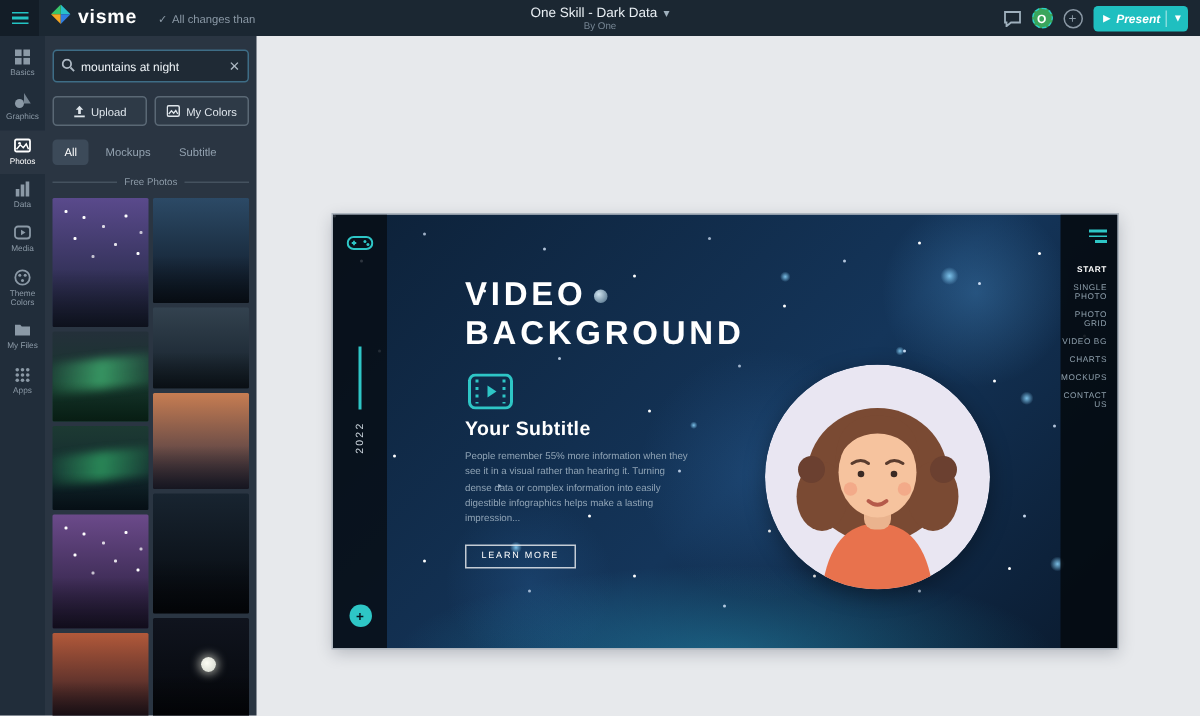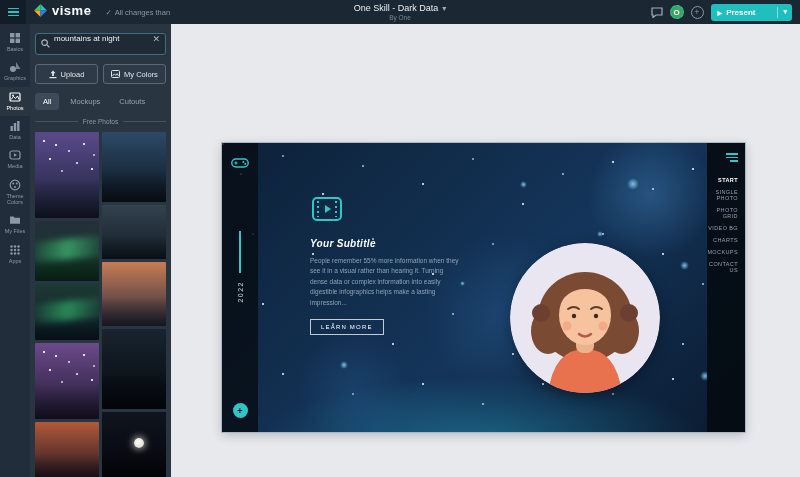--- a/index.html
+++ b/index.html
@@ -15,34 +15,34 @@
   .doc-center { position:absolute; left:0; right:0; top:0; height:24px; display:flex; flex-direction:column; align-items:center; justify-content:center; pointer-events:none; }
   .doc-title { color:#e8eef3; font-size:9px; display:flex; gap:4px; align-items:center; pointer-events:auto; cursor:pointer; }
   .doc-title .chev { color:#9fb0bd; font-size:8px; }
   .doc-author { color:#77š8795; color:#778795; font-size:6.5px; margin-top:1px; }
   .top-right { margin-left:auto; display:flex; align-items:center; gap:7px; padding-right:8px; }
   .bubble-icon svg { display:block; }
   .avatar { width:14px; height:14px; border-radius:50%; background:#3aa55c; color:#fff; font-size:8px; font-weight:bold; display:flex; align-items:center; justify-content:center; border:1px dashed #2ad2c9; cursor:pointer; }
   .plus-circ { width:13px; height:13px; border-radius:50%; border:1px solid #8b99a6; color:#8b99a6; font-size:9px; line-height:11px; text-align:center; cursor:pointer; }
   .present-btn { height:17px; background:#1fbfc0; border-radius:3px; display:flex; align-items:center; color:#fff; font-size:8px; font-weight:bold; cursor:pointer; }
   .present-btn .play { font-size:6px; margin:0 4px 0 7px; }
-  .present-btn .lbl { margin-right:22px; }
+  .present-btn .lbl { margin-right:4px;font-style:italic; }
   .present-btn .div { width:1px; height:11px; background:rgba(255,255,255,.45); }
   .present-btn .chev { font-size:7px; padding:0 5px; }
 
   
   .sidebar { position:absolute; top:24px; left:0; width:30px; bottom:0; background:#212d3a; z-index:20; padding-top:4px; }
   .side-item { width:30px; padding:4px 0 5px; display:flex; flex-direction:column; align-items:center; gap:2px; color:#8b99a6; cursor:pointer; }
   .side-item.active { color:#ffffff; background:#2a3542; }
   .side-label { font-size:5.5px; text-align:center; line-height:1.15; max-width:28px; }
   .side-icon svg { display:block; }
 
   
   .panel { position:absolute; top:24px; left:30px; width:141px; bottom:0; background:#2a3542; z-index:10; padding:9px 5px 0; overflow:hidden; }
-  .search-box { display:flex; align-items:flex-start; height:22px; background:#1f2a35; border:1px solid #3e6d86; border-radius:3px; padding:0 5px; gap:4px; }
+  .search-box { display:flex; align-items:center; height:22px; background:#1f2a35; border:1px solid #3e6d86; border-radius:3px; padding:0 5px; gap:4px; }
   .search-box input { flex:1; min-width:0; background:transparent; border:none; outline:none; color:#eef3f7; font-size:8px; font-family:"Liberation Sans",sans-serif; }
   .search-clear { color:#aeb9c4; font-size:9px; cursor:pointer; }
   .btn-row { display:flex; gap:5px; margin-top:9px; }
   .panel-btn { flex:1; height:20px; border:1px solid #5a6875; border-radius:3px; color:#dfe6ec; font-size:7.5px; display:flex; align-items:center; justify-content:center; gap:4px; cursor:pointer; background:#2e3a47; }
   .tab-row { display:flex; gap:3px; margin-top:9px; align-items:center; }
   .tab { font-size:7.5px; color:#93a2b0; padding:4px 8px; border-radius:3px; cursor:pointer; }
   .tab.active { background:#3c4a59; color:#fff; }
   .divider { display:flex; align-items:center; gap:5px; margin-top:8px; color:#8b99a6; font-size:6.5px; }
   .divider:before, .divider:after { content:""; flex:1; height:1px; background:#45525f; }
   .photo-grid { display:flex; gap:3px; margin-top:7px; }
@@ -80,21 +80,21 @@
   .slide-left { position:absolute; left:0; top:0; bottom:0; width:36px; background:rgba(7,13,21,.82); display:flex; flex-direction:column; align-items:center; }
   .ctrl-icon { margin-top:12px; }
   .vline { width:2px; height:42px; background:#2ec6c6; margin-top:58px; }
   .year-text { writing-mode:vertical-rl; transform:rotate(180deg); color:#cfd8e0; font-size:7px; letter-spacing:1.5px; margin-top:8px; }
   .teal-dot { margin-top:auto; margin-bottom:14px; width:15px; height:15px; border-radius:50%; background:#2ec6c6; color:#07121c; font-size:9px; font-weight:bold; display:flex; align-items:center; justify-content:center; cursor:pointer; }
 
   .slide-text { position:absolute; left:88px; top:40px; width:170px; color:#fff; }
   .slide-title { font-size:22px; font-weight:bold; letter-spacing:2.5px; line-height:1.18; }
   .globe { display:inline-block; width:9px; height:9px; border-radius:50%; background:radial-gradient(circle at 35% 35%, #cfe3ef, #6d8aa0 70%); vertical-align:middle; margin-left:5px; }
   .film-icon { margin:14px 0 0 2px; }
-  .slide-sub { font-size:10px; font-weight:bold; margin-top:13px; letter-spacing:.3px;font-style:italic; }
+  .slide-sub { font-size:13px; font-weight:bold; margin-top:0; letter-spacing:.3px; }
   .slide-body { font-size:6.5px; line-height:1.6; color:#8fa3b5; margin-top:7px; width:152px; }
   .cta-btn { display:inline-block; margin-top:11px; border:1px solid rgba(255,255,255,.75); padding:4px 10px; font-size:6px; letter-spacing:1.2px; color:#fff; cursor:pointer; }
 
   .avatar-circle { position:absolute; left:288px; top:100px; width:150px; height:150px; border-radius:50%; overflow:hidden; box-shadow:0 4px 14px rgba(0,0,0,.35); cursor:pointer; }
 
   .slide-menu { position:absolute; right:0; top:0; bottom:0; width:38px; background:rgba(5,10,16,.88); padding-top:10px; }
   .smenu-icon { display:flex; flex-direction:column; gap:2px; align-items:flex-end; padding-right:7px; margin-bottom:12px; cursor:pointer; }
   .smenu-icon i { display:block; height:1.5px; background:#2ec6c6; }
   .smenu-icon i:nth-child(1){width:12px;} .smenu-icon i:nth-child(2){width:12px;} .smenu-icon i:nth-child(3){width:8px;}
   .smenu-item { font-size:5.5px; color:#8fa0ad; text-align:right; padding:3px 7px 3px 0; letter-spacing:.4px; cursor:pointer; }
@@ -258,21 +258,21 @@
       <svg width="9" height="8" viewBox="0 0 9 8">
           <rect x="0.5" y="0.5" width="8" height="7" rx="1" fill="none" stroke="#dfe6ec" stroke-width="1"></rect>
           <path d="M1.5 6 L3.3 3.8 L4.8 5.4 L6.2 3.6 L7.5 6" fill="none" stroke="#dfe6ec" stroke-width=".9"></path>
         </svg>
       <span>My Colors</span>
     </div>
   </div>
   <div class="tab-row">
     <span class="tab active">All</span>
     <span class="tab">Mockups</span>
-    <span class="tab">Cutouts</span>
+    <span class="tab">Subtitle</span>
   </div>
   <div class="divider">
     <span>Free Photos</span>
   </div>
   <div class="photo-grid">
     <div class="photo-col" id="photo-col-1">
         <div class="thumb" style="height: 86px; background: linear-gradient(rgb(90, 74, 140), rgb(26, 34, 56));">
           <span class="tstars"></span>
         </div>
         <div class="thumb" style="height: 60px; background: linear-gradient(rgb(36, 48, 58), rgb(15, 58, 38));">
@@ -318,20 +318,24 @@
             <circle cx="12.3" cy="5" r="1" fill="#2ec6c6"></circle>
             <circle cx="14.3" cy="7" r="1" fill="#2ec6c6"></circle>
           </svg>
       </span>
       <span class="vline"></span>
       <span class="year-text">2022</span>
       <span class="teal-dot">+</span>
     </div>
 
     <div class="slide-text">
+      <div class="slide-title">
+        <span>VIDEO</span><span class="globe"></span><br>
+        <span>BACKGROUND</span>
+      </div>
       <div class="film-icon">
         <svg width="30" height="24" viewBox="0 0 30 24">
             <rect x="1" y="1" width="28" height="22" rx="4" fill="none" stroke="#2ec6c6" stroke-width="2"></rect>
             <path d="M13 8 L19 12 L13 16 Z" fill="#2ec6c6"></path>
             <line x1="6" y1="4" x2="6" y2="20" stroke="#2ec6c6" stroke-width="2" stroke-dasharray="2 3"></line>
             <line x1="24" y1="4" x2="24" y2="20" stroke="#2ec6c6" stroke-width="2" stroke-dasharray="2 3"></line>
           </svg>
       </div>
       <div class="slide-sub">Your Subtitle</div>
       <div class="slide-body">People remember 55% more information when they see it in a visual rather than hearing it. Turning dense data or complex information into easily digestible infographics helps make a lasting impression...</div>

